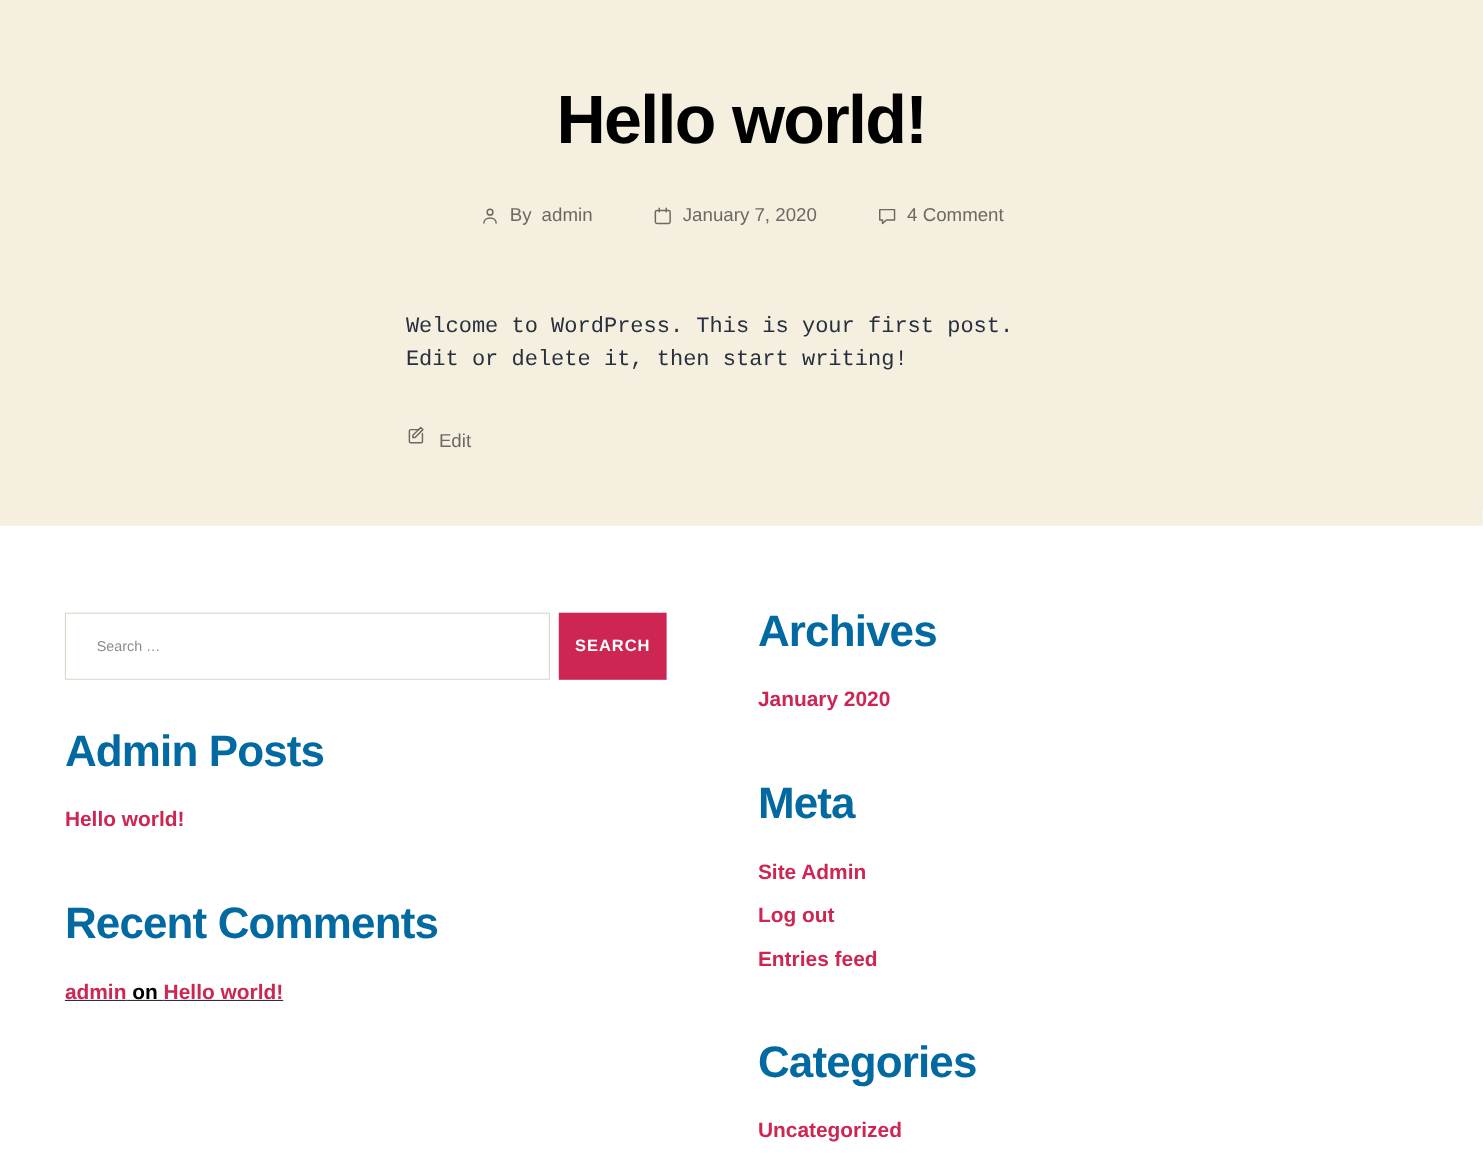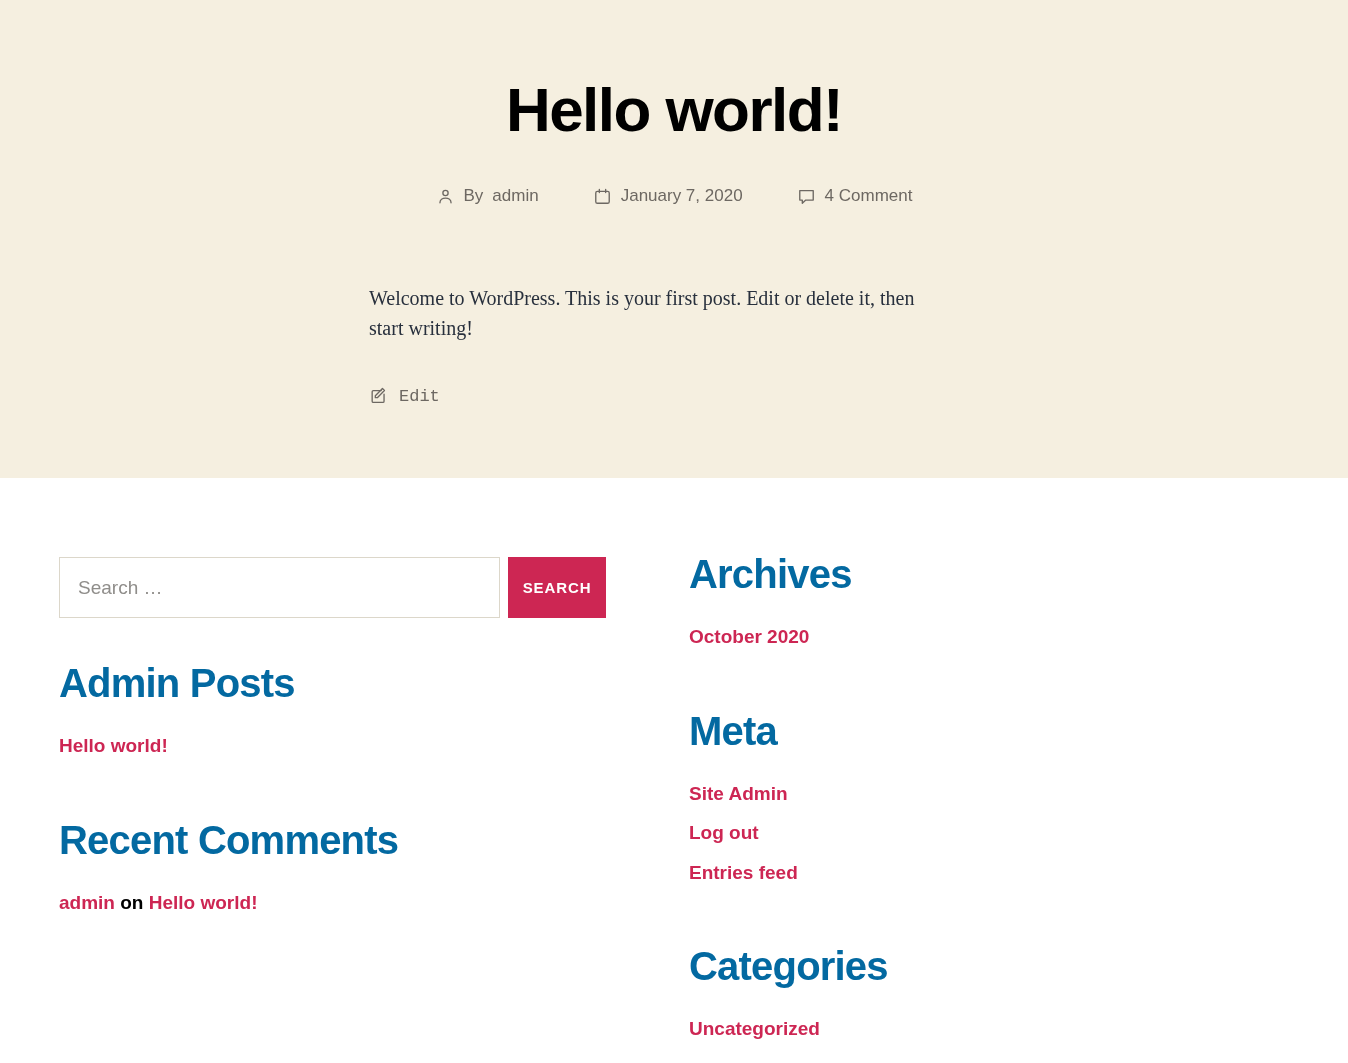--- a/index.html
+++ b/index.html
@@ -60,34 +60,33 @@
   }
 
   .post-content {
     position: absolute;
     left: 369px;
     top: 283px;
     width: 580px;
   }
 
   .post-content p {
-    font-family: Liberation Serif, serif;
+    font-family: Liberation Mono, monospace;
     font-size: 20px;
     line-height: 1.52;
     color: #28303d;
   }
 
   .edit-row {
     display: flex;
-    align-items: flex-start;
+    align-items: flex-end;
     gap: 11px;
     margin-top: 43px;
     font-size: 17px;
     color: #6d6862;
-    font-family: Liberation Mono, monospace;
   }
 
   .edit-row a {
     color: #6d6862;
     text-decoration: none;
   }
 
   
   .widget-area {
     position: relative;
@@ -115,23 +114,23 @@
     display: flex;
     align-items: stretch;
     height: 61px;
   }
 
   .search-field {
     width: 441px;
     border: 1px solid #dcd7ca;
     background: #ffffff;
     font-family: "Liberation Sans", sans-serif;
-    font-size: 19px;
+    font-size: 13px;
     color: #701a75;
-    padding: 0 18px;
+    padding: 0 28px;
     outline: none;
   }
 
   .search-field::placeholder { color: #8f8d8a; }
 
   .search-submit {
     margin-left: 8px;
     width: 98px;
     border: none;
     background: #cd2653;
@@ -163,21 +162,21 @@
 
   .widget-list li { margin-bottom: 11px; font-size: 19px; line-height: 1.5; }
   .widget-list li:last-child { margin-bottom: 0; }
 
   .widget-list a {
     color: #cd2653;
     font-weight: 700;
     text-decoration: none;
   }
 
-  .comment-line { font-size: 19px; line-height: 1.5; }
+  .comment-line { font-size: 19px; line-height: 1.5; text-decoration: underline; }
   .comment-line .sep { color: #000000; font-weight: 700; }
 
   .search-widget-gap { height: 43px; }
 </style>
 </head>
 <body>
 
 <header class="post-header">
 
   <h1 class="post-title">Hello world!</h1>
@@ -262,21 +261,21 @@
     </div>
 
   </div>
 
   <div class="col-right">
 
     <div class="widget">
       <h2 class="widget-title">Archives</h2>
       <ul class="widget-list">
         <li>
-          <a href="#">October 2020</a>
+          <a href="#">January 2020</a>
         </li>
       </ul>
     </div>
 
     <div class="widget">
       <h2 class="widget-title">Meta</h2>
       <ul class="widget-list">
         <li>
           <a href="#">Site Admin</a>
         </li>

